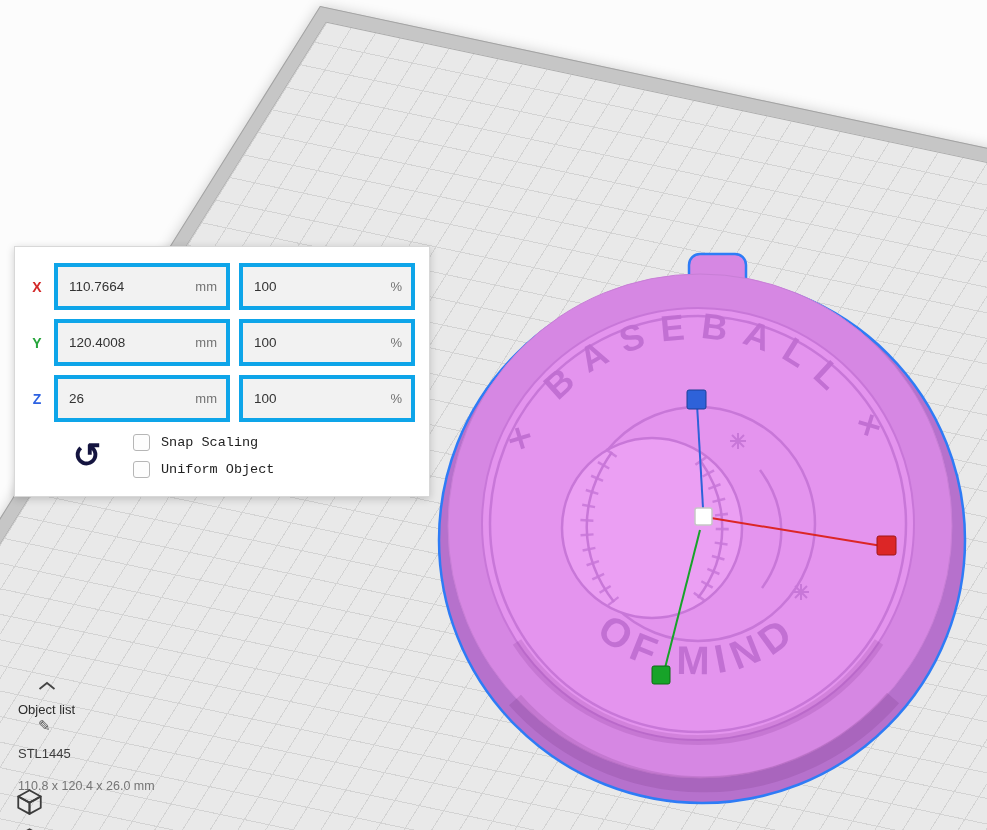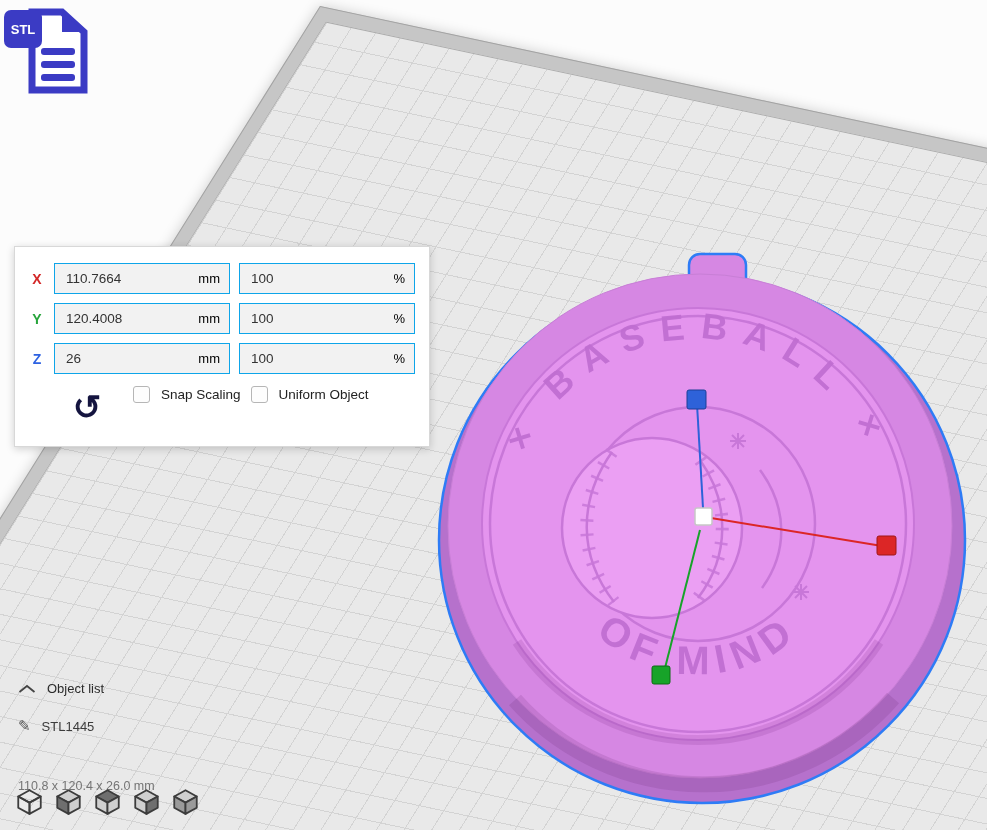--- a/index.html
+++ b/index.html
@@ -22,35 +22,35 @@
              border-radius:7px;color:#fff;font-weight:bold;font-size:13px;display:flex;
              align-items:center;justify-content:center;z-index:2;}
 
   
   .scale-panel{position:absolute;left:14px;top:246px;width:416px;background:#ffffff;
                border:1px solid #d8d8d8;box-shadow:0 2px 8px rgba(0,0,0,.18);
                padding:16px 14px 18px 14px;box-sizing:border-box;z-index:5;}
   .scale-row{display:flex;align-items:center;gap:9px;margin-bottom:9px;}
   .axis-label{width:16px;text-align:center;font-size:14px;font-weight:bold;}
   .axis-x{color:#d32727;} .axis-y{color:#27a53c;} .axis-z{color:#2d62e2;}
-  .field{flex:1;display:flex;align-items:center;height:31px;background:#f2f2f2;
-         border:1px solid #0ea5e9;padding:0 9px;box-sizing:border-box;}
+  .field{flex:1;display:flex;align-items:center;height:47px;background:#f2f2f2;
+         border:4px solid #0ea5e9;padding:0 9px;box-sizing:border-box;}
   .field input{border:none;background:transparent;outline:none;width:100%;
                font-size:13.5px;color:#333;font-family:inherit;}
-  .unit{color:#000000;font-size:13px;margin-left:4px;flex:none;text-align:center;}
+  .unit{color:#737373;font-size:13px;margin-left:4px;flex:none;text-align:center;}
   .scale-extras{display:flex;align-items:flex-start;margin-top:12px;}
   .reset-btn{margin-left:34px;width:48px;font-size:34px;font-weight:bold;color:#14143f;
              line-height:40px;cursor:pointer;background:none;border:none;font-family:inherit;}
-  .check-col{margin-left:22px;display:flex;flex-direction:row;gap:10px;}
+  .check-col{margin-left:22px;display:flex;flex-direction:column;gap:10px;font-family:Liberation Mono, monospace;}
   .check-row{display:flex;align-items:center;gap:11px;font-size:13.5px;color:#222;}
   .checkbox{width:17px;height:17px;border:1px solid #b6b6b6;border-radius:3px;background:#fdfdfd;
             box-sizing:border-box;flex:none;}
 
   
-  .foot{position:absolute;z-index:5;display:flex;align-items:center;gap:11px;}
+  .foot{position:absolute;z-index:5;display:flex;align-items:center;gap:11px;flex-direction:column;}
   .object-list{left:18px;top:681px;font-size:13px;color:#2b2b2b;}
   .object-name{left:18px;top:717px;font-size:13px;color:#3c3c3c;}
   .pencil-glyph{font-size:15px;color:#555;}
   .dims{left:18px;top:749px;font-size:12.5px;color:#757575;margin-top:30px;}
   .view-toolbar{left:16px;top:788px;gap:12px;}
   .view-toolbar svg{display:block;cursor:pointer;}
 
   .model-layer{position:absolute;left:0;top:0;z-index:2;}
 </style>
 </head>
@@ -110,30 +110,20 @@
       <line x1="703" y1="508" x2="697" y2="404" stroke="#2e62d9" stroke-width="2"></line>
       <line x1="711" y1="518" x2="882" y2="546" stroke="#dc2626" stroke-width="2"></line>
       <line x1="700" y1="530" x2="664" y2="672" stroke="#17a329" stroke-width="2"></line>
       <rect x="687" y="390" width="19" height="19" rx="2" fill="#2e62d9" stroke="#1c3f97"></rect>
       <rect x="877" y="536" width="19" height="19" rx="2" fill="#dc2626" stroke="#9f1616"></rect>
       <rect x="652" y="666" width="18" height="18" rx="2" fill="#17a329" stroke="#0c6c14"></rect>
       <rect x="695" y="508" width="17" height="17" rx="2" fill="#ffffff" stroke="#c7c7c7" stroke-width="1.5"></rect>
     </g>
   </svg>
 
-  <div class="stl-icon">
-    <svg width="92" height="92" viewBox="0 0 92 92">
-      <path d="M 28,8 H 58 L 80,28 V 86 H 28 Z" fill="#ffffff" stroke="#3b3bc4" stroke-width="7"></path>
-      <path d="M 58,8 L 80,28 H 58 Z" fill="#3b3bc4"></path>
-      <rect x="37" y="44" width="34" height="7" rx="3" fill="#3b3bc4"></rect>
-      <rect x="37" y="57" width="34" height="7" rx="3" fill="#3b3bc4"></rect>
-      <rect x="37" y="70" width="34" height="7" rx="3" fill="#3b3bc4"></rect>
-    </svg>
-    <div class="stl-badge">STL</div>
-  </div>
 
   <div class="scale-panel">
     <div class="scale-row">
       <span class="axis-label axis-x">X</span>
       <span class="field">
         <input type="text" value="110.7664" style="">
         <span class="unit">mm</span>
       </span>
       <span class="field">
         <input type="text" value="100" style="">

